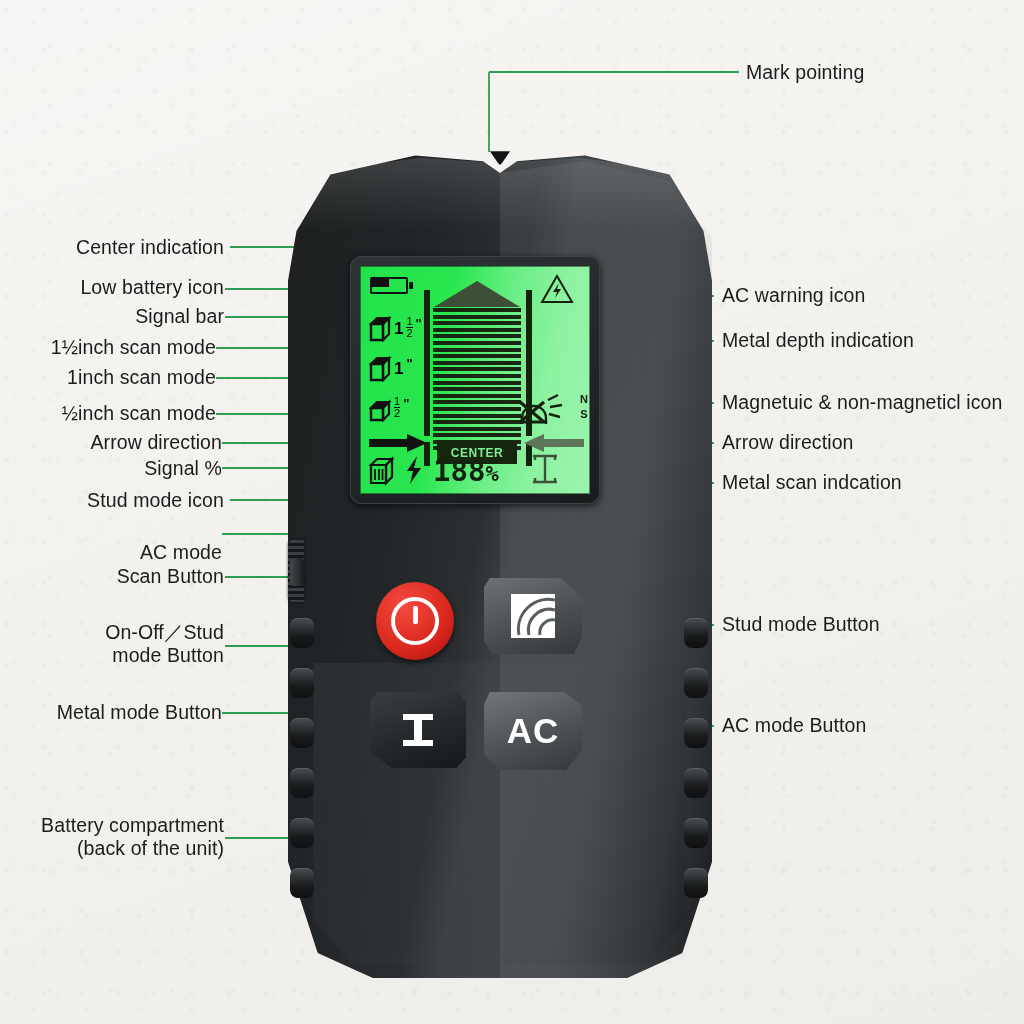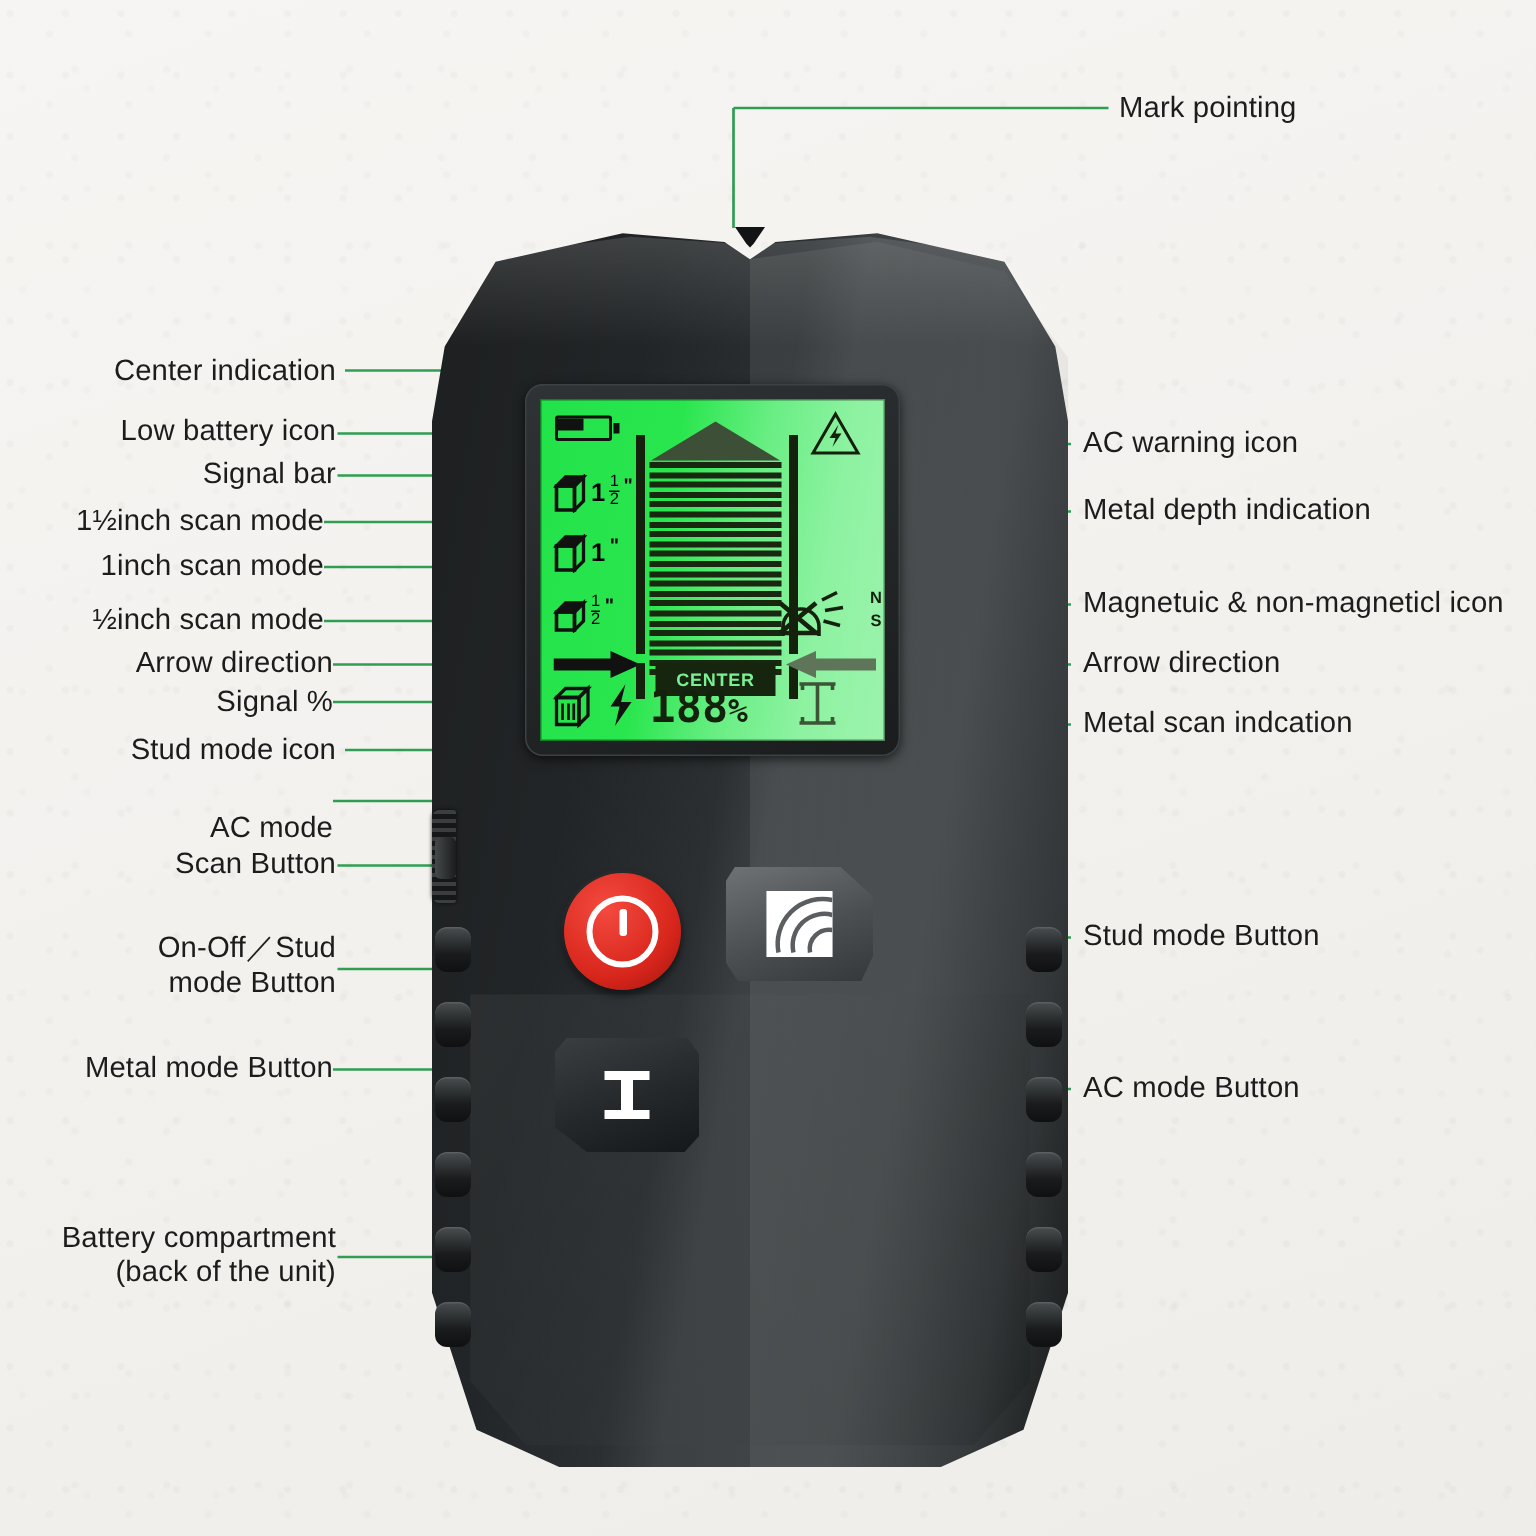--- a/index.html
+++ b/index.html
@@ -476,13 +476,16 @@
     <div class="metal-glyph">
       <svg width="40" height="40" viewBox="0 0 40 40">
         <rect x="5" y="4" width="30" height="6" fill="#fff"></rect>
         <rect x="16" y="10" width="8" height="20" fill="#fff"></rect>
         <rect x="5" y="30" width="30" height="6" fill="#fff"></rect>
       </svg>
     </div>
     <span></span>
   </div>
 
+  <div class="btn btn-ac">
+    <span>AC</span>
+  </div>
 </div>
 
 </body></html>

